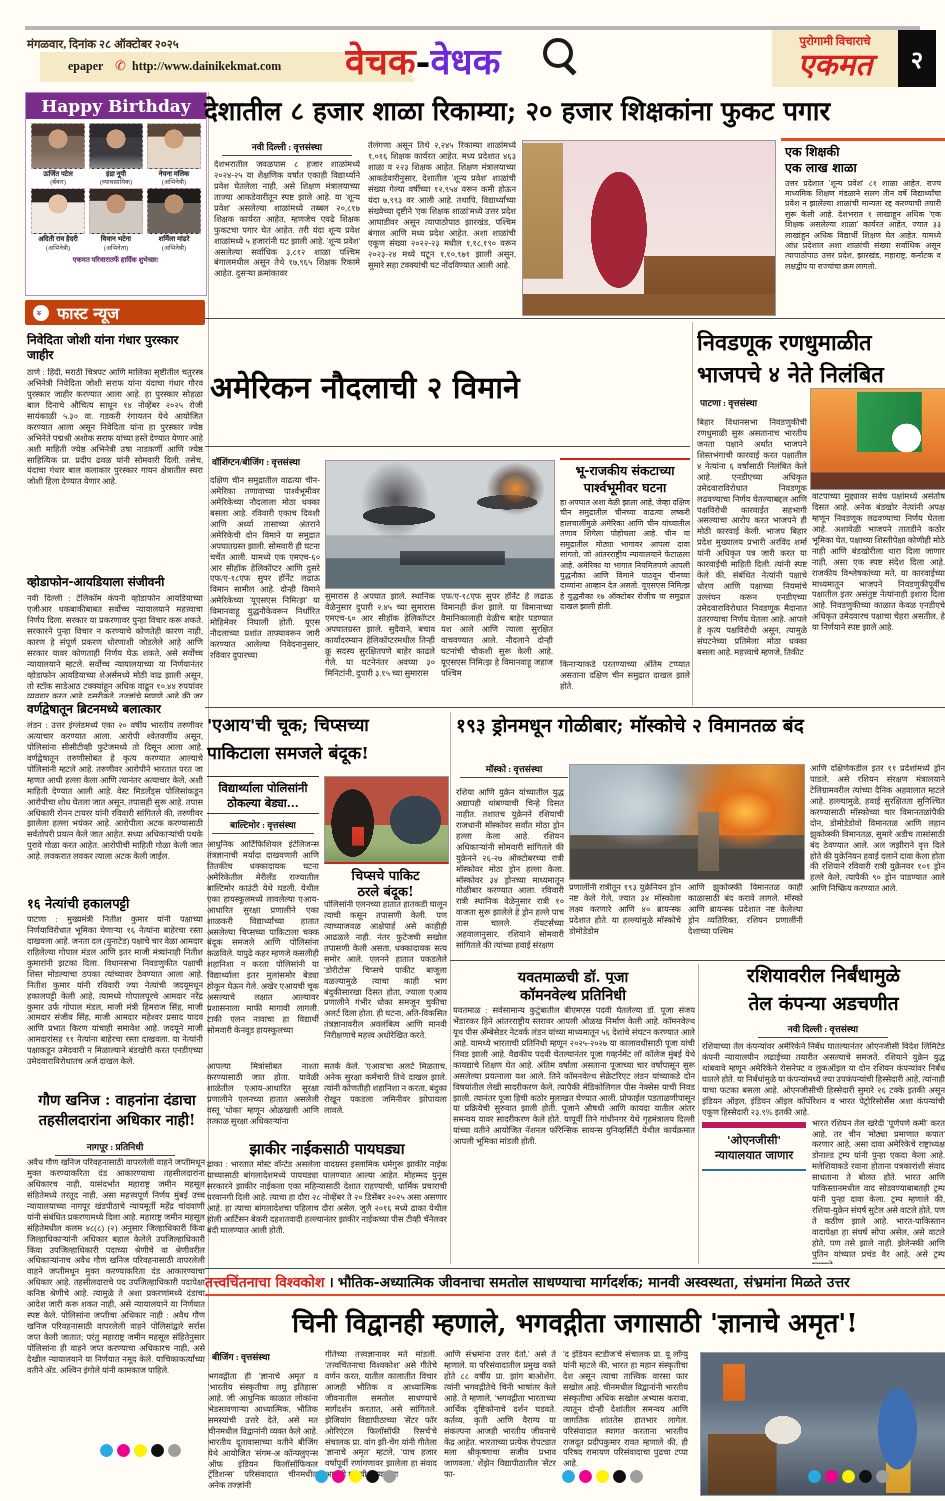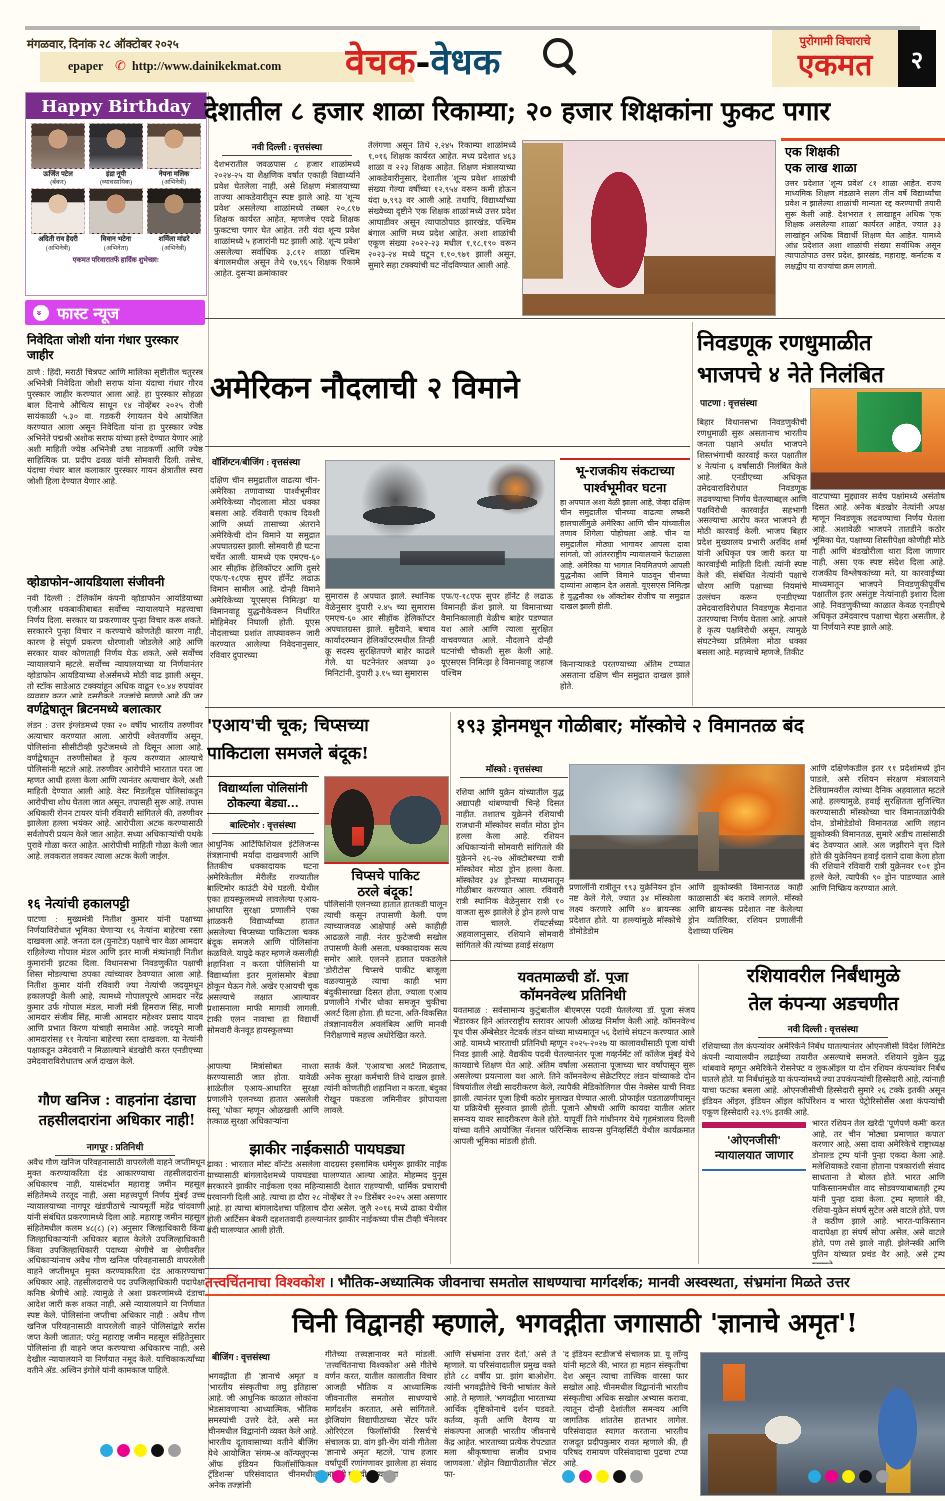--- a/index.html
+++ b/index.html
@@ -11,21 +11,21 @@
   .ctr{text-align:center}
   .dl{font-weight:bold;font-size:9px;color:#111;text-align:center;border-bottom:1px solid #444;
       padding-bottom:2px;overflow:hidden;white-space:nowrap}
   .dl2{font-weight:bold;font-size:9px;color:#111;overflow:hidden;white-space:nowrap}
   .rule{background:#4a4a4a;height:1px}
   .vr{width:1px;background:#b9b3a6}
   .ph{overflow:hidden;border:1px solid #999}
   .capbox{border-top:2px solid #cc2222}
   
   .ribbon{background:#f6e9c5;clip-path:polygon(0 0,96% 0,100% 100%,0 100%)}
-  .mast-red{color:#d6231f}.mast-gray{color:#0c4a6e}
+  .mast-red{color:#d6231f}.mast-gray{color:#6d28d9}
   .mag{width:22px;height:22px;border:4px solid #1c1c1c;border-radius:50%}
   .mag::after{content:"";position:absolute;width:5px;height:15px;background:#1c1c1c;
       left:20px;top:19px;transform:rotate(-45deg)}
   .brandbox{background:#f6e9c5;text-align:center}
   .pagenum{background:#0d0d0d;color:#fff;display:flex;align-items:center;justify-content:center}
   
   .bday{border:1px solid #b98fc0;background:#fff}
   .bday-h{background:#7b2d8b;color:#fff;font-family:"DejaVu Serif",serif;font-weight:bold;
       font-size:17px;text-align:center;line-height:26px;height:26px}
   .bd-grid{display:grid;grid-template-columns:repeat(3,1fr);gap:2px;padding:4px 4px 0 4px}
@@ -40,21 +40,21 @@
   .p4{background:radial-gradient(circle at 50% 34%,#e2c3a8 0 24%,rgba(0,0,0,0) 25%),
       linear-gradient(180deg,#2e2622 0 30%,#f0e8e2 31% 100%)}
   .p5{background:radial-gradient(circle at 50% 34%,#c49270 0 24%,rgba(0,0,0,0) 25%),
       linear-gradient(180deg,#332a24 0 26%,#cfc9c2 27% 100%)}
   .p6{background:radial-gradient(circle at 50% 34%,#b9906e 0 24%,rgba(0,0,0,0) 25%),
       linear-gradient(180deg,#201c1a 0 32%,#6e665e 33% 100%)}
   .bd-name{font-size:6.8px;font-weight:bold;line-height:1.25;margin-top:1px}
   .bd-role{font-size:6.5px;line-height:1.2;color:#333}
   .bd-foot{font-size:6.8px;font-weight:bold;text-align:center;color:#5a2a64;padding:3px 0}
   
-  .fn-bar{background:#d946ef;color:#fff;display:flex;align-items:center;border-radius:2px}
+  .fn-bar{background:#c2410c;color:#fff;display:flex;align-items:center;border-radius:2px}
   .fn-ic{width:16px;height:16px;background:#fff;border-radius:50%;color:#7b2d8b;
       display:inline-flex;align-items:center;justify-content:center;margin:0 8px;
       font-size:11px;font-weight:bold}
   .fn-ic span{display:inline-block;transform:rotate(90deg)}
   .fn-title{font-family:"DejaVu Serif",serif;font-weight:bold;font-size:16px}
   .fn-item-t{font-family:"DejaVu Serif",serif;font-weight:bold;font-size:12px;line-height:1.25;color:#000}
   
   .sbox{border-top:3px solid #e8491d;background:#fffdf6}
   .sbox-t{font-family:"DejaVu Serif",serif;font-weight:bold;font-size:12.5px;line-height:1.3;color:#000}
   .inset{float:left;width:100px;margin:3px 6px 2px 0;border-top:6px solid #be185d;
@@ -129,21 +129,21 @@
     <span class="ab" style="left:28px;top:7px;font-size:12px;font-weight:bold">epaper</span>
     <span class="ab" style="left:75px;top:6px;color:#d6231f;font-size:13px">✆</span>
     <span class="ab" style="left:92px;top:7px;font-size:12px;font-weight:bold">http://www.dainikekmat.com</span>
   </div>
   <div class="ab hl" style="left:345px;top:36px;width:220px;height:52px;font-size:36px;white-space:nowrap">
     <span class="mast-red">वेचक</span><span>-</span><span class="mast-gray">वेधक</span>
   </div>
   <div class="ab mag" style="left:543px;top:38px"></div>
   <div class="ab brandbox" style="left:772px;top:30px;width:126px;height:57px">
     <div style="font-size:11.5px;font-weight:bold;color:#d6231f;padding-top:3px">पुरोगामी विचाराचे</div>
-    <div class="hl" style="font-size:30px;color:#d6231f;line-height:1.1">एकमत</div>
+    <div class="hl" style="font-size:30px;color:#d6231f;font-style:italic;line-height:1.1">एकमत</div>
   </div>
   <div class="ab pagenum" style="left:898px;top:30px;width:38px;height:57px;font-size:24px;font-weight:bold">२</div>
 
   <div class="ab bday" style="left:25px;top:92px;width:180px;height:202px">
     <div class="bday-h">Happy Birthday</div>
     <div class="bd-grid">
       <div class="bd-cell">
         <div class="port"></div>
         <div class="bd-name">ऊर्जित पटेल</div>
         <div class="bd-role">(बँकर)</div>

